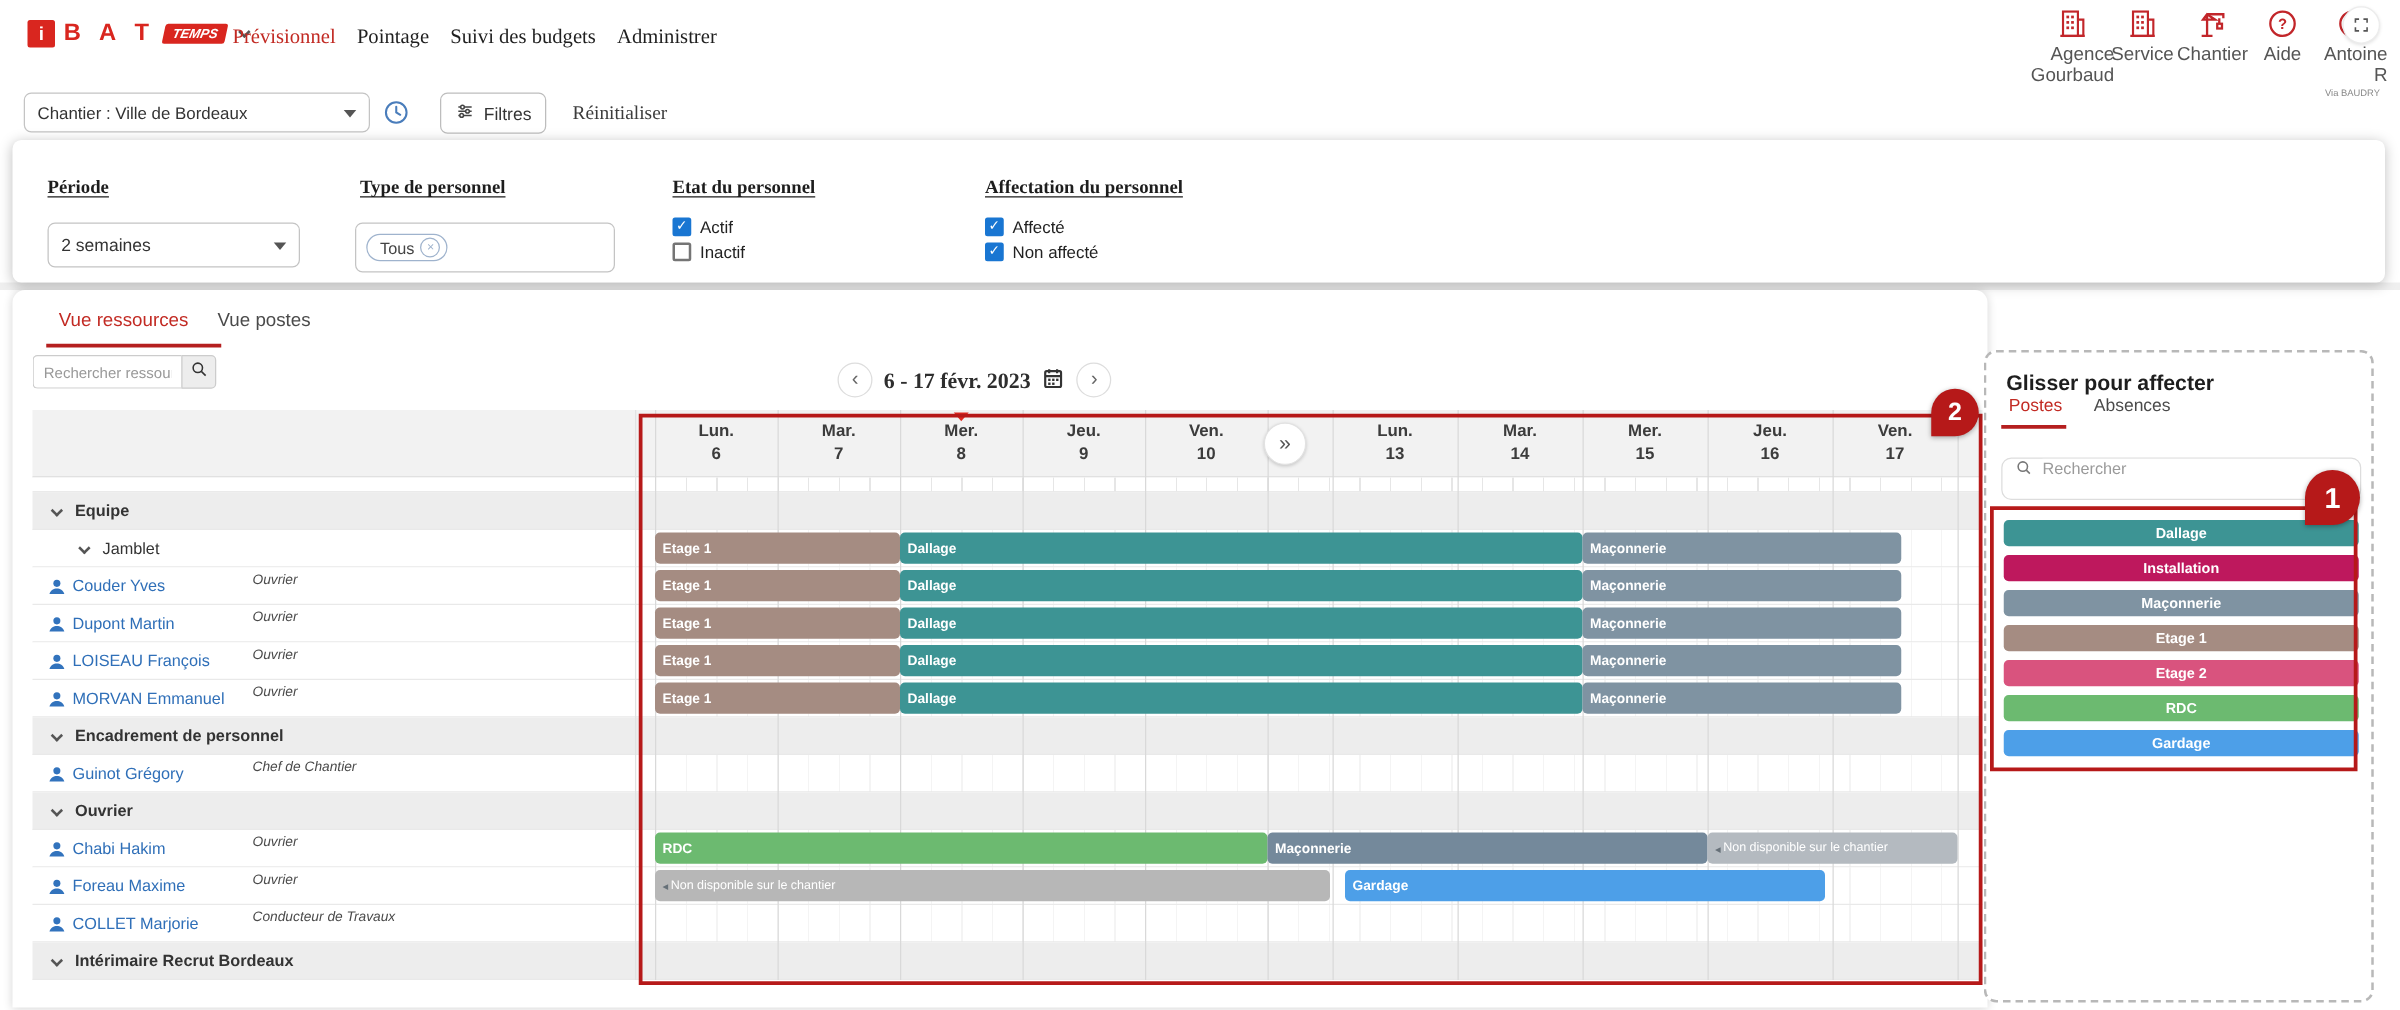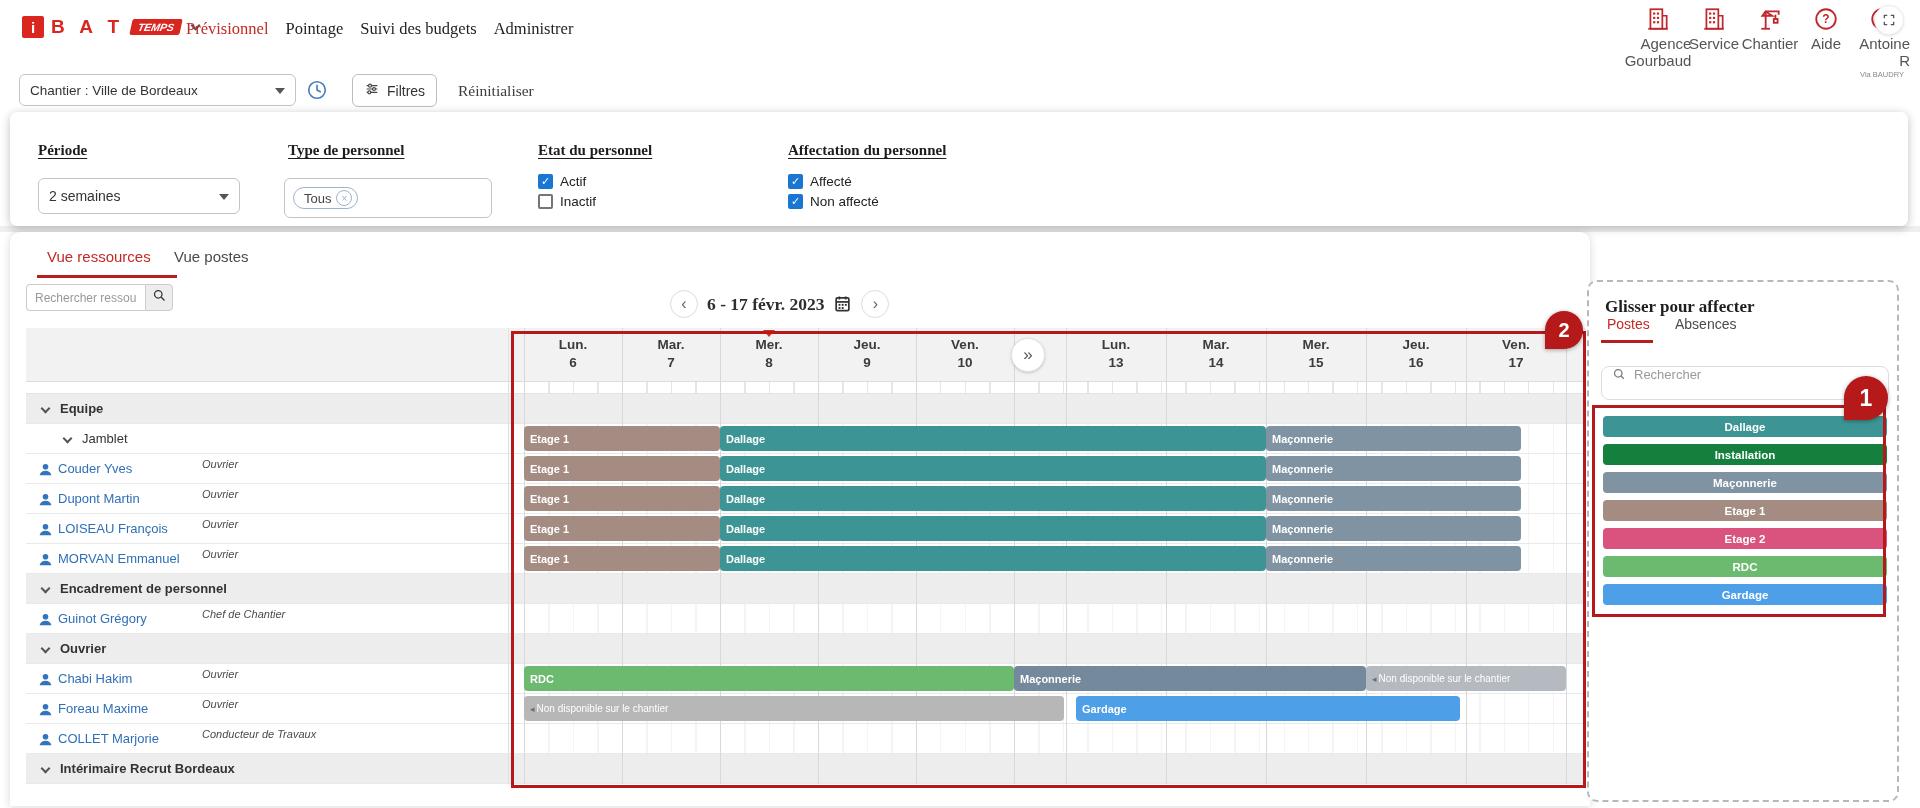--- a/index.html
+++ b/index.html
@@ -85,21 +85,21 @@
   .picon{position:absolute;left:12px;top:8px}
   .pname{position:absolute;left:32px;top:0;line-height:30px;font-size:13px;color:#2f6fb8;cursor:pointer;text-decoration:none}
   .prole{position:absolute;left:176px;top:4px;font-size:11px;font-style:italic;color:#4a4a4a}
   .bar{position:absolute;top:2px;height:25px;border-radius:4px;display:flex;align-items:center;padding-left:6px;overflow:hidden;white-space:nowrap;z-index:3;cursor:grab}
   .bar-label{color:#fff;font-size:11px;font-weight:bold}
   .bar.nd .bar-label{font-weight:normal;font-size:10px}
   .bar-notch{color:#667078;font-size:9px;margin-right:2px}
 
   
   .side-panel{position:absolute;left:1587px;top:280px;width:312px;height:522px;background:#fff;border:2px dashed #b8b8b8;border-radius:10px}
-  .sp-title{position:absolute;left:16px;top:15px;font-family:Liberation Serif, serif;font-weight:bold;font-size:17px;color:#1e1e1e}
+  .sp-title{position:absolute;left:16px;top:15px;font-family:Liberation Sans, sans-serif;font-weight:bold;font-size:17px;color:#1e1e1e}
   .sp-tab{position:absolute;top:34px;font-size:14px;color:#4a4a4a;cursor:pointer}
   .sp-tab.active{color:#c22a23}
   .sp-tab1{left:18px}.sp-tab2{left:86px}
   .sp-underline{position:absolute;left:12px;top:58px;width:52px;height:3px;background:#b51f1f}
   .sp-search{position:absolute;left:12px;top:84px;width:288px;height:34px;border:1px solid #ddd;border-radius:8px;display:flex;align-items:flex-start;padding-left:10px;gap:7px}
   .sp-search input{border:none;outline:none;font-size:13px;color:#333;width:230px}
   .sp-search input::placeholder{color:#9a9a9a}
   .chips-list{position:absolute;left:14px;top:134px;width:284px}
   .chip{height:21px;border-radius:4px;margin-bottom:7px;color:#fff;font-size:11.5px;font-weight:bold;display:flex;align-items:center;justify-content:center;cursor:grab}
 
@@ -524,21 +524,21 @@
     <span>
       <svg viewBox="0 0 24 24" width="15" height="15">
           <circle cx="10" cy="10" r="6" fill="none" stroke="#777" stroke-width="2"></circle>
           <path d="M14.5 14.5L19 19" stroke="#777" stroke-width="2"></path>
         </svg>
     </span>
     <input placeholder="Rechercher" style="">
   </div>
   <div class="chips-list">
       <div class="chip" style="background: rgb(61, 148, 148);">Dallage</div>
-      <div class="chip" style="background: #15803d;">Installation</div>
+      <div class="chip" style="background: #be185d;">Installation</div>
       <div class="chip" style="background: rgb(127, 147, 162);">Maçonnerie</div>
       <div class="chip" style="background: rgb(165, 140, 130);">Etage 1</div>
       <div class="chip" style="background: rgb(217, 83, 126);">Etage 2</div>
       <div class="chip" style="background: rgb(108, 186, 112);">RDC</div>
       <div class="chip" style="background: rgb(77, 159, 232);">Gardage</div>
     </div>
 </aside>
 
 <div class="ann-rect ann-rect-2"></div>
 <div class="ann-rect ann-rect-1"></div>

